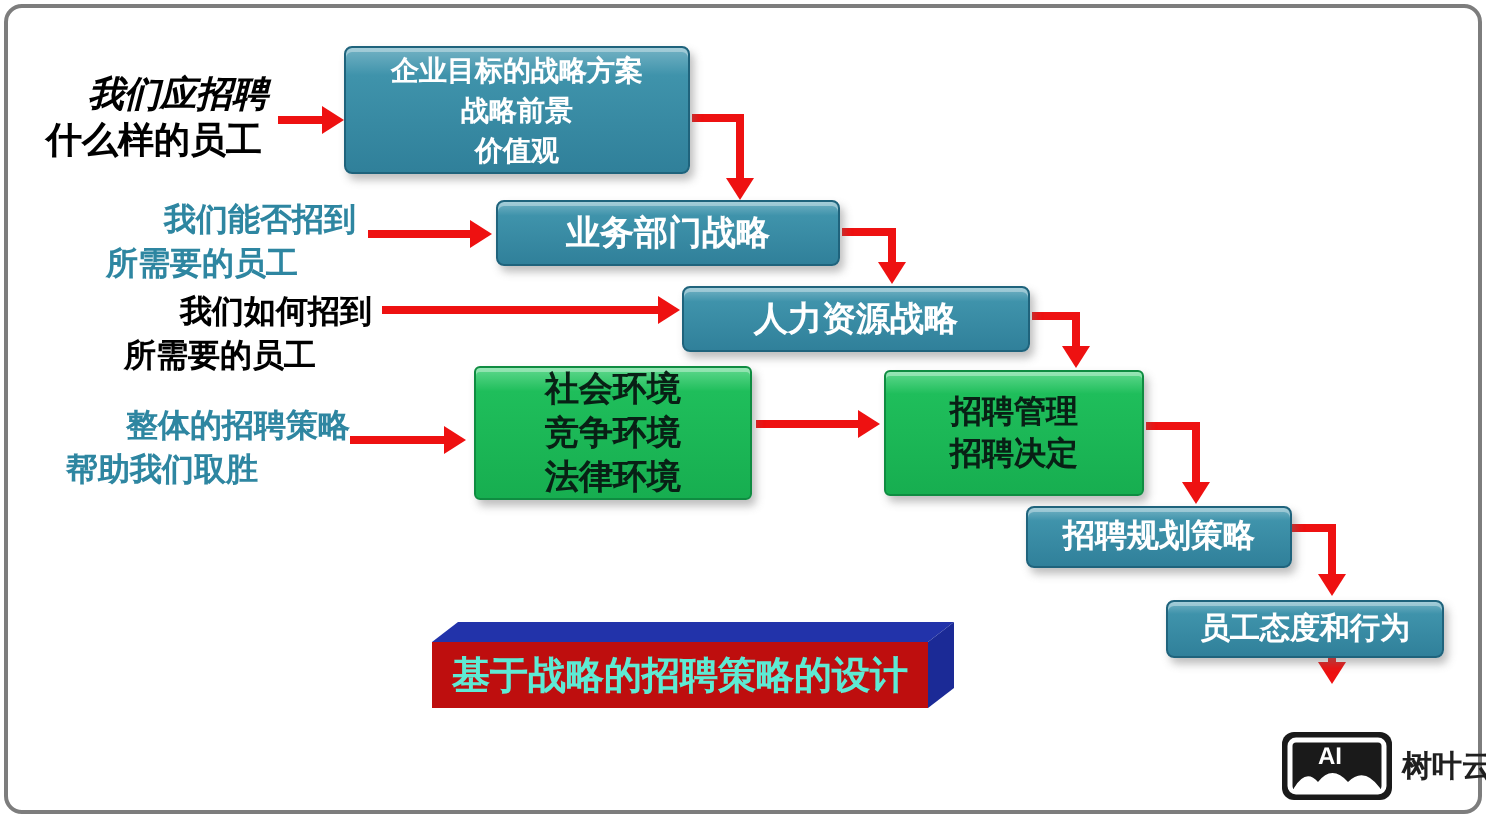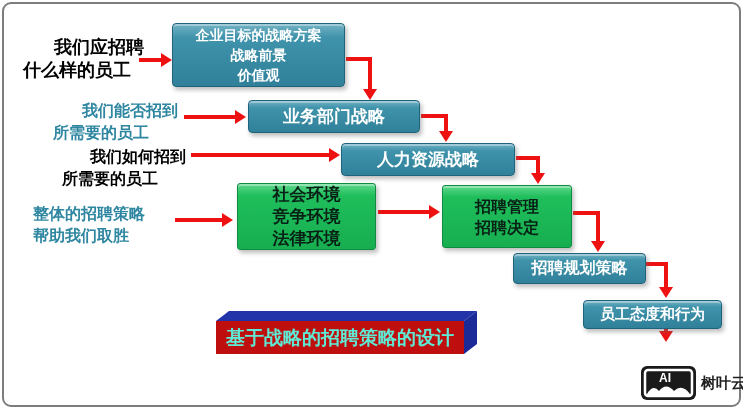--- a/index.html
+++ b/index.html
@@ -41,27 +41,27 @@
   #box6{left:513px;top:253px;width:133px;height:31px;font-size:16px;}
   #box7{left:583px;top:300px;width:139px;height:29px;font-size:15px;text-align:center;}
   #box8{left:585px;top:342px;width:137px;height:33px;font-size:20px;letter-spacing:2px;}
 
   
   .qlabel{position:absolute;font-weight:bold;z-index:2;white-space:nowrap;}
   .qlabel .l1{display:block;}
   .lab-dark{color:#000000;}
   .lab-teal{color:var(--label-teal);}
   #lab1{left:23px;top:36px;font-size:18px;line-height:23px;}
-  #lab1 .l1{margin-left:31px;}
+  #lab1 .l1{margin-left:21px;font-style:italic;}
   #lab2{left:53px;top:100px;font-size:16px;line-height:22px;}
   #lab2 .l1{margin-left:29px;}
   #lab3{left:62px;top:146px;font-size:16px;line-height:22px;}
   #lab3 .l1{margin-left:28px;}
   #lab4{left:33px;top:203px;font-size:16px;line-height:22px;}
-  #lab4 .l1{}
+  #lab4 .l1{margin-left:30px;}
 
   
   .seg{position:absolute;background:var(--arrow);z-index:1;}
   .ah-r{position:absolute;width:0;height:0;border-top:7px solid transparent;border-bottom:7px solid transparent;border-left:11px solid var(--arrow);z-index:1;}
   .ah-d{position:absolute;width:0;height:0;border-left:7px solid transparent;border-right:7px solid transparent;border-top:11px solid var(--arrow);z-index:1;}
 
   
   #banner-front{
     position:absolute;left:216px;top:321px;width:248px;height:33px;background:var(--banner-red);
     display:flex;align-items:center;justify-content:center;color:#5eead4;font-weight:bold;

